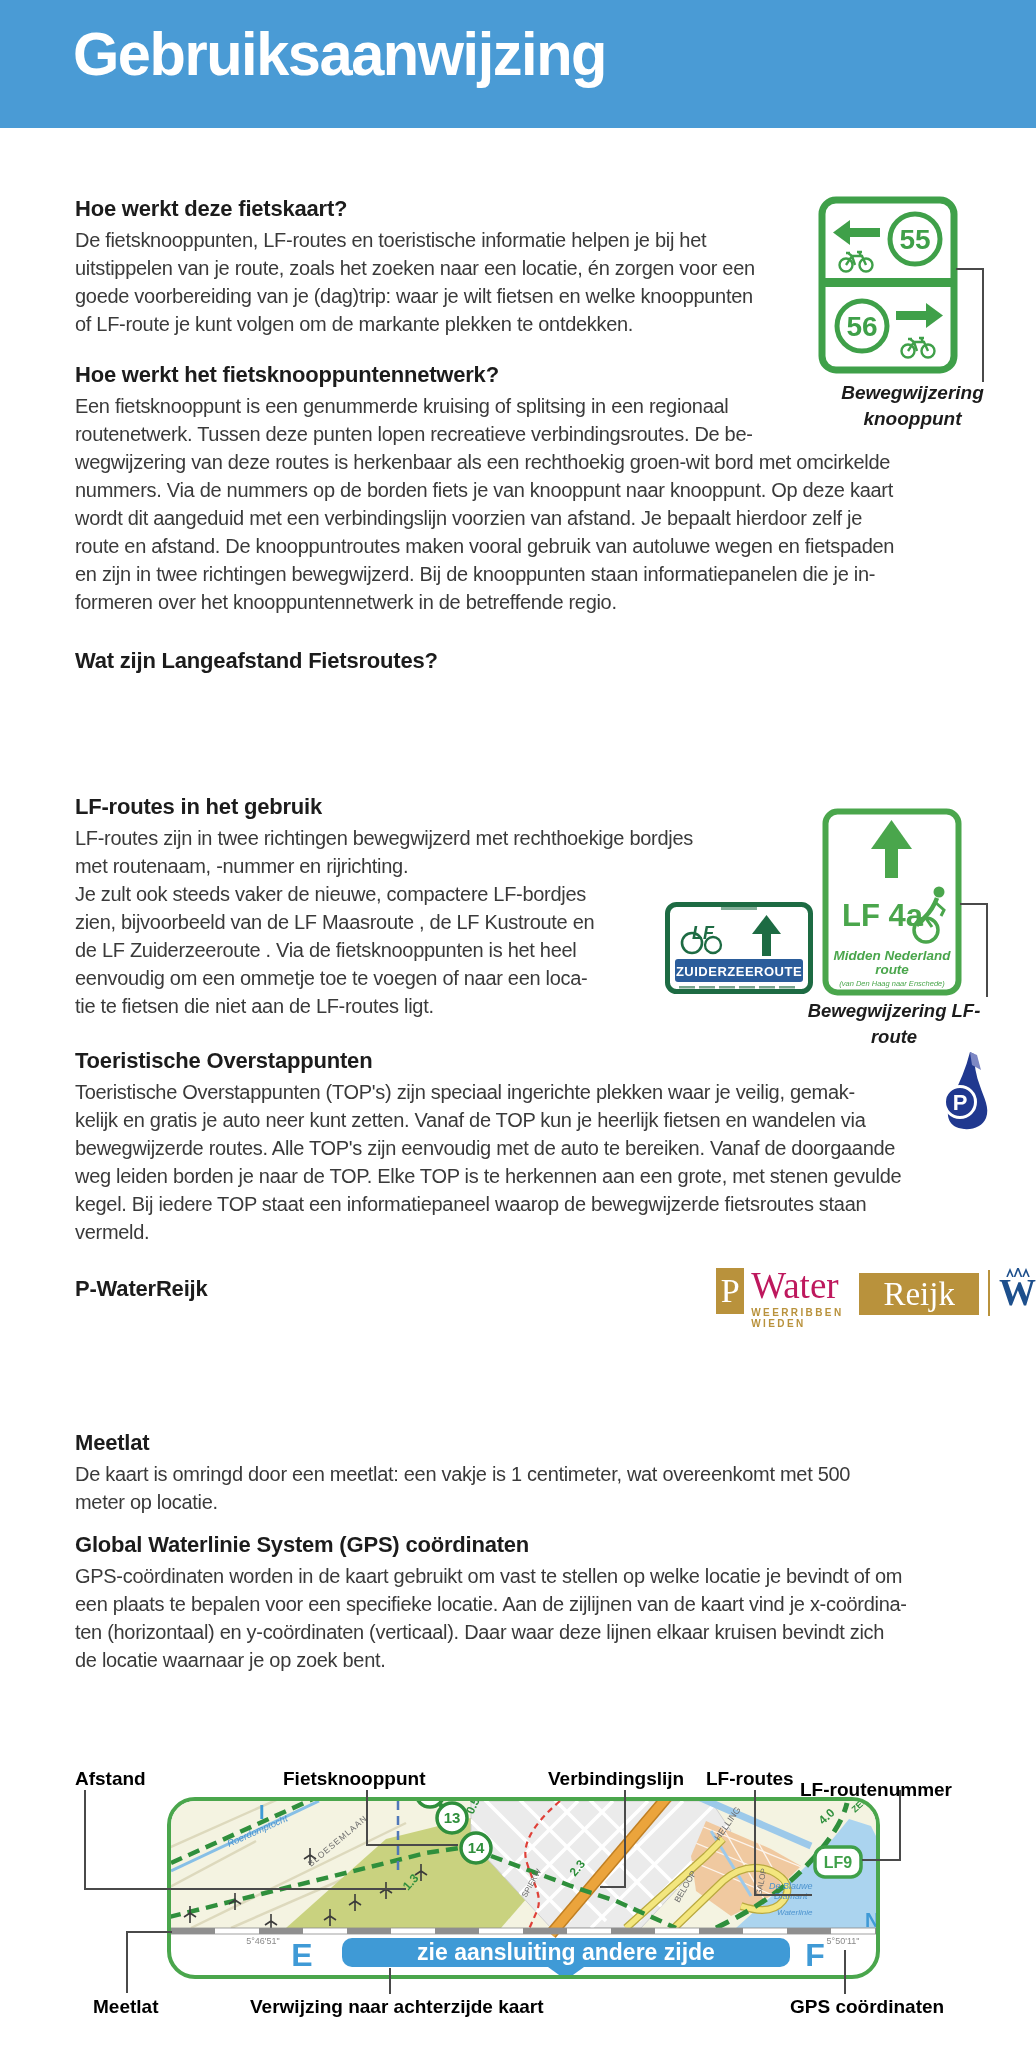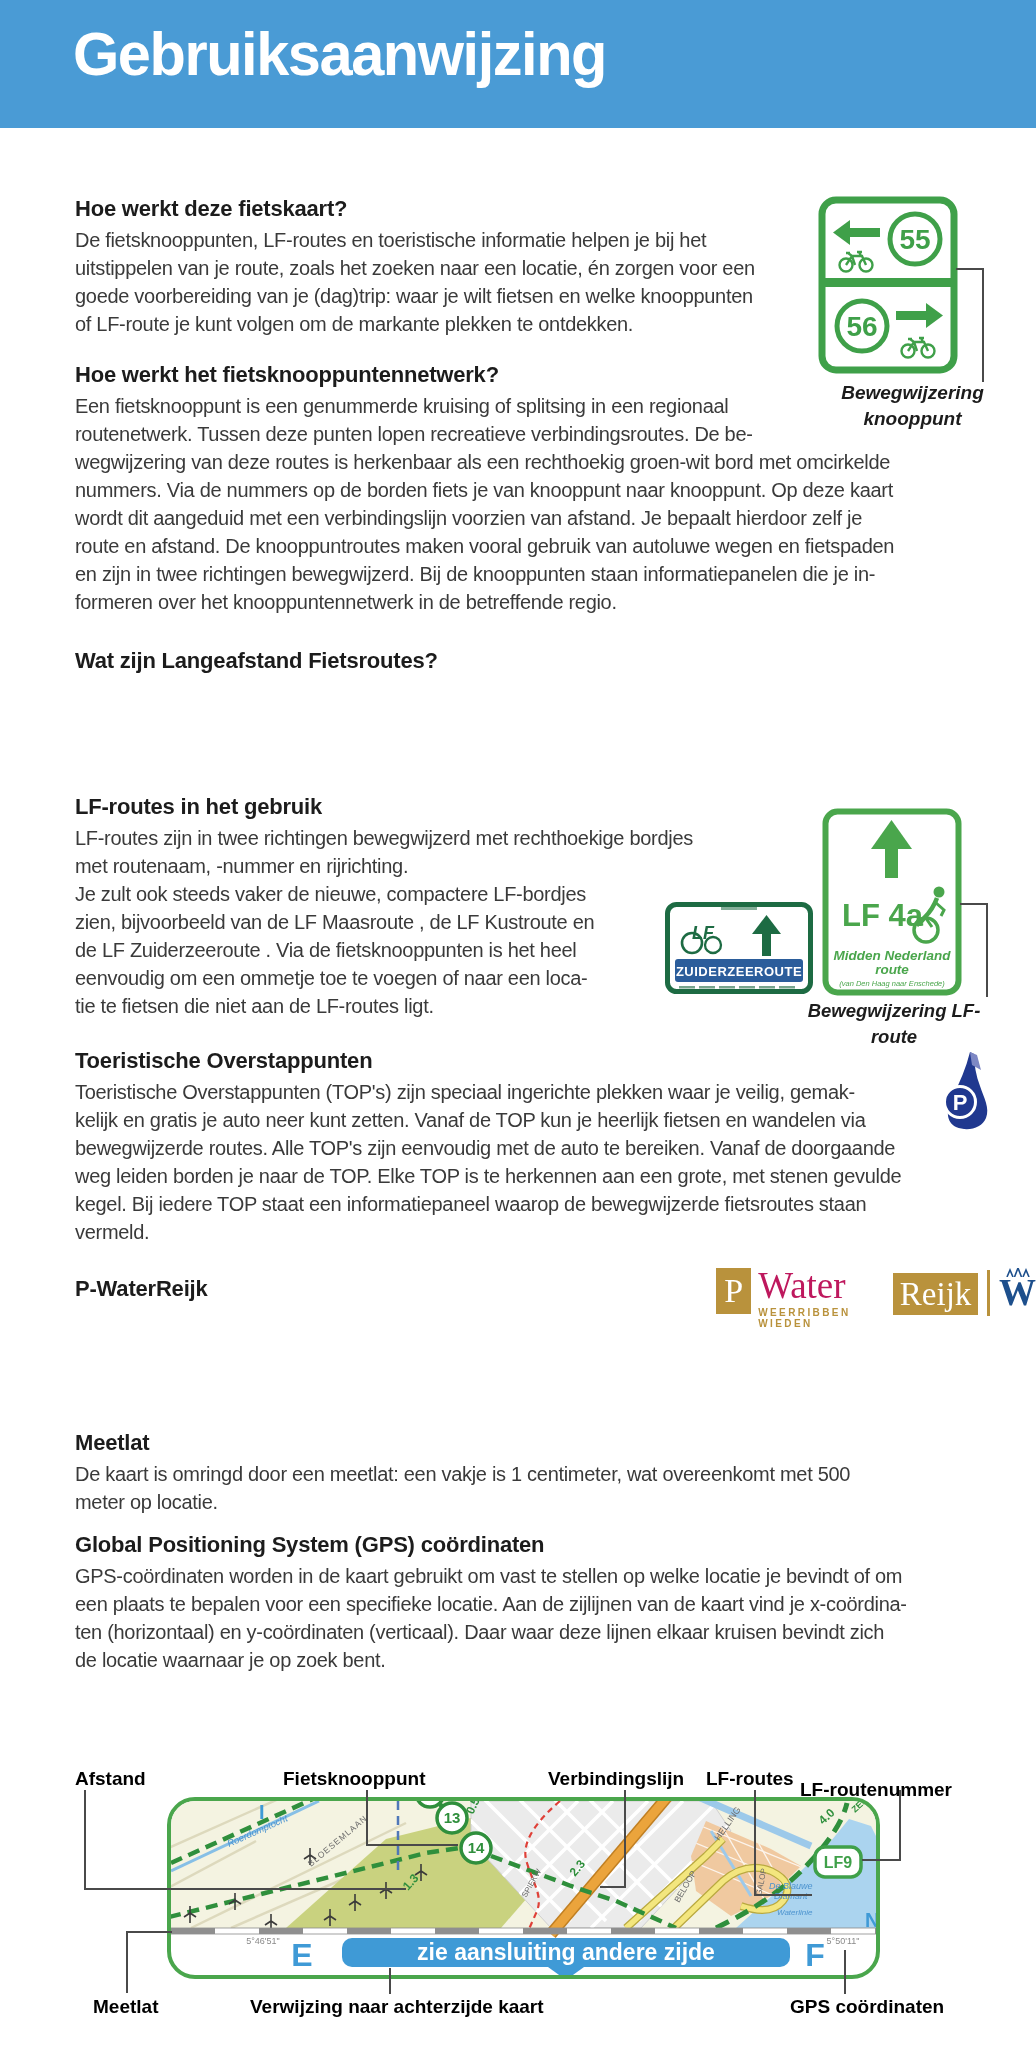--- a/index.html
+++ b/index.html
@@ -27,21 +27,21 @@
   .map-frame{position:absolute;left:167px;top:1797px;width:705px;height:174px;
              border:4px solid #4aa64c;border-radius:28px;overflow:hidden;background:#ffffff;z-index:2;}
   
   .wr{position:absolute;left:716px;top:1268px;display:flex;align-items:flex-start;z-index:3;}
   .wr .pbox{width:40px;height:46px;background:#b9923c;color:#fff;display:flex;align-items:center;
             justify-content:center;font-family:"Liberation Serif",serif;font-size:34px;}
   .wr .wcol{margin-left:7px;display:flex;flex-direction:column;}
   .wr .water{font-family:"Liberation Serif",serif;font-weight:400;font-size:37px;
              line-height:36px;color:#be185d;}
   .wr .tagline{font-size:10px;letter-spacing:2.4px;color:#b9923c;font-weight:700;margin-top:3px;}
-  .wr .reijkbox{background:#b9923c;height:42px;margin-top:5px;margin-left:1px;padding:0 7px;
+  .wr .reijkbox{background:#b9923c;height:42px;margin-top:5px;margin-left:1px;padding:0 24px;
                 display:flex;align-items:center;color:#fff;
                 font-family:"Liberation Serif",serif;font-size:33px;}
   .wr .divider{width:3px;height:46px;background:#b9923c;margin-left:9px;margin-top:2px;}
   .wr .wmono{margin-left:9px;display:flex;flex-direction:column;align-items:center;}
   .wr .wletter{font-family:"Liberation Serif",serif;font-weight:700;font-size:37px;
                line-height:32px;color:#1d4f8c;}
   svg text{font-family:"Liberation Sans",sans-serif;}
 </style>
 </head>
 <body>
@@ -99,21 +99,21 @@
   <p class="heading">P-WaterReijk</p>
 </div>
 
 <div class="section" style="top:1430px;">
   <p class="heading">Meetlat</p>
   <div class="body-text">De kaart is omringd door een meetlat: een vakje is 1 centimeter, wat overeenkomt met 500
 meter op locatie.</div>
 </div>
 
 <div class="section" style="top:1532px;">
-  <p class="heading">Global Positioning System (GPS) coördinaten</p>
+  <p class="heading">Global Waterlinie System (GPS) coördinaten</p>
   <div class="body-text">GPS-coördinaten worden in de kaart gebruikt om vast te stellen op welke locatie je bevindt of om
 een plaats te bepalen voor een specifieke locatie. Aan de zijlijnen van de kaart vind je x-coördina-
 ten (horizontaal) en y-coördinaten (verticaal). Daar waar deze lijnen elkaar kruisen bevindt zich
 de locatie waarnaar je op zoek bent.</div>
 </div>
 
 <svg class="abs" style="left:818px;top:196px;z-index:3;" width="140" height="178" viewBox="0 0 140 178">
   <rect x="4" y="4" width="132" height="170" rx="14" fill="#ffffff" stroke="#3fa049" stroke-width="7"></rect>
   <rect x="7" y="82" width="126" height="9" fill="#3fa049"></rect>
   <defs>

